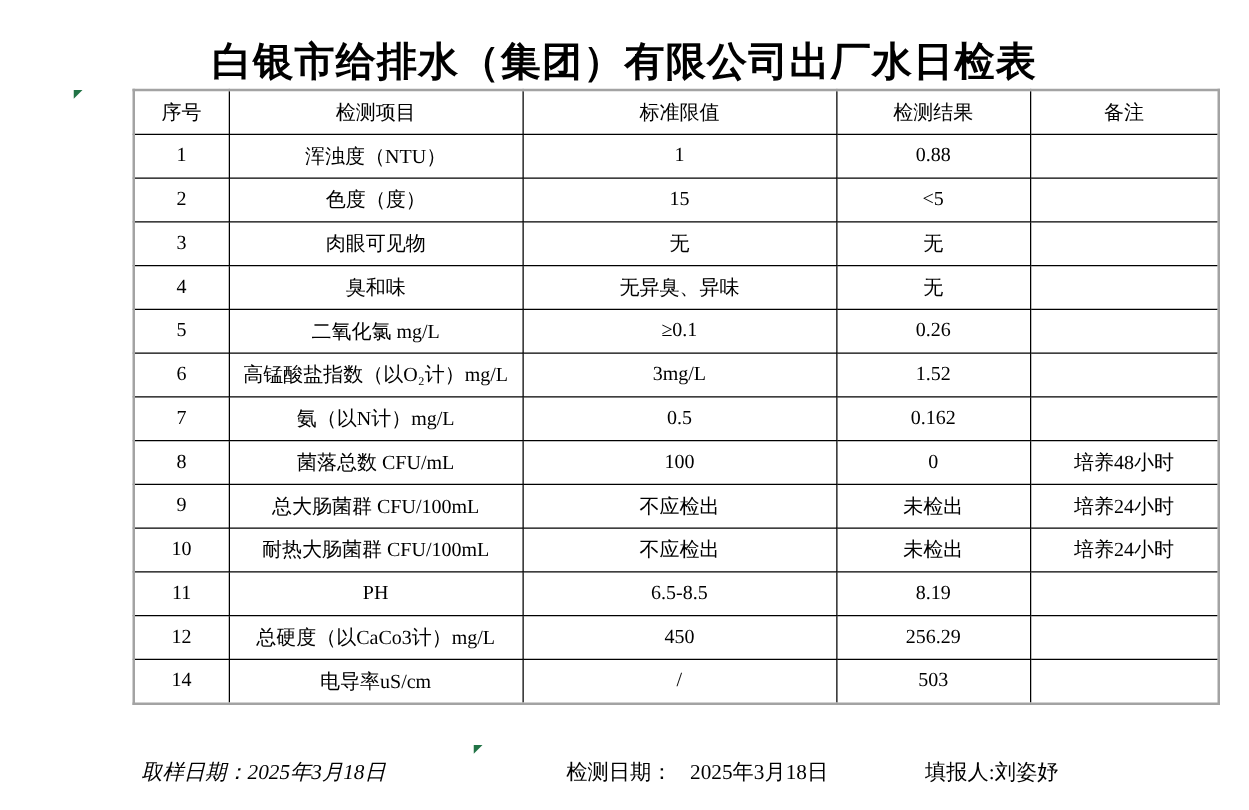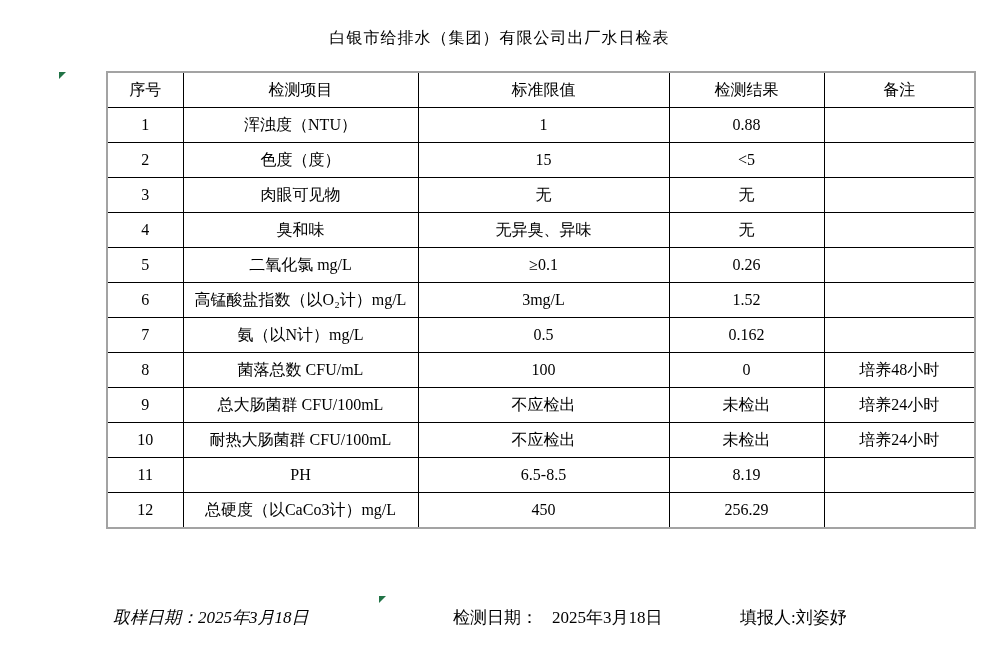--- a/index.html
+++ b/index.html
@@ -8,22 +8,22 @@
     width:999px;height:648px;
     background:#ffffff;
     color:#000000;
     font-family:"Liberation Serif","DejaVu Sans",serif;
     overflow:hidden;
   }
   .title{
     position:absolute;
     top:28px;left:0;width:100%;
     text-align:center;
-    font-size:16px;
-    font-weight:normal;
+    font-size:32px;
+    font-weight:bold;
     letter-spacing:1px;
   }
   table.report{
     position:absolute;
     left:58px;top:71px;
     border-collapse:collapse;
     table-layout:fixed;
     border:2px solid #a3a3a3;
     margin-left:48px;
   }
@@ -168,20 +168,27 @@
         <td>8.19</td>
         <td></td>
       </tr>
       <tr>
         <td>12</td>
         <td>总硬度（以CaCo3计）mg/L</td>
         <td>450</td>
         <td>256.29</td>
         <td></td>
       </tr>
+      <tr>
+        <td>14</td>
+        <td>电导率uS/cm</td>
+        <td>/</td>
+        <td>503</td>
+        <td></td>
+      </tr>
     </tbody>
   </table>
 
   <div class="footer-item footer-sampling">
     <span>取样日期：</span><span>2025年3月18日</span>
   </div>
   <div class="footer-item footer-test">
     <span>检测日期：</span><span class="gap-date">2025年3月18日</span>
   </div>
   <div class="footer-item footer-reporter">

